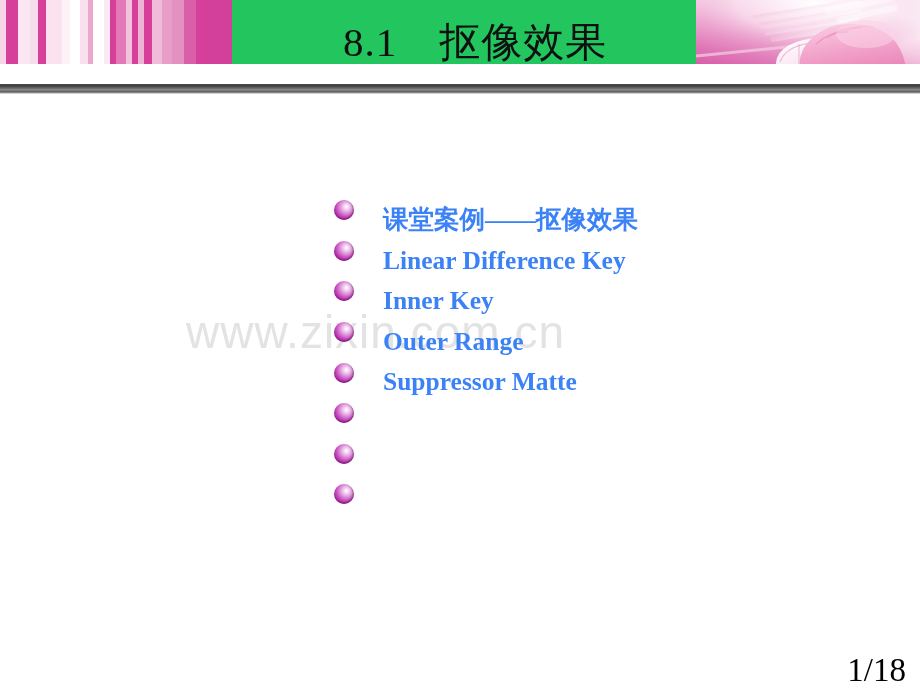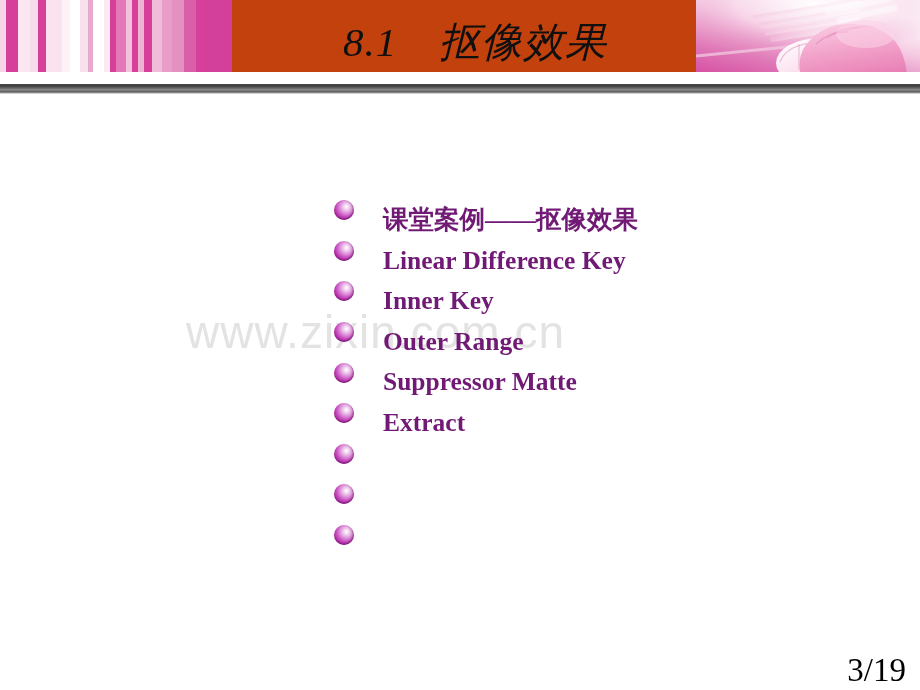--- a/index.html
+++ b/index.html
@@ -23,24 +23,23 @@
     height: 690px;
     background: #ffffff;
     overflow: hidden;
   }
 
   
   .header {
     position: absolute;
     left: 0; top: 0;
     width: 920px;
-    height: 72px;
-    background: #c2410c;
+    height: 64px;
+    background: #22c55e;
     overflow: hidden;
-    font-style: italic;
   }
 
   
   .header-stripes {
     position: absolute;
     left: 0; top: 0;
     width: 232px;
     height: 84px;
     background:
       linear-gradient(to right,
@@ -150,21 +149,21 @@
         #f7e6f5 9%,
         #e8b6e6 24%,
         #cd56c4 52%,
         #a61f9c 74%,
         #7c1573 92%,
         #5e0f58 100%);
     box-shadow: inset -1px -1px 2px rgba(60,0,55,0.45);
   }
   .bullet-label {
     margin-left: 29px;
-    color: #701a75;
+    color: #3b82f6;
     font-weight: bold;
     font-size: 25.5px;
     line-height: 1;
     white-space: nowrap;
     font-family: "Liberation Serif", "DejaVu Serif", serif;
     margin-top: 19px;
   }
   .bullet-item.cjk .bullet-label {
     font-size: 25.5px;
     font-weight: bold;
@@ -275,35 +274,31 @@
     <div class="bullet-item">
       <span class="bullet-marker"></span>
       <span class="bullet-label">Outer Range</span>
     </div>
 
     <div class="bullet-item">
       <span class="bullet-marker"></span>
       <span class="bullet-label">Suppressor Matte</span>
     </div>
 
-    <div class="bullet-item">
-      <span class="bullet-marker"></span>
-      <span class="bullet-label">Extract</span>
-    </div>
 
 
     <div class="bullet-item">
       <span class="bullet-marker"></span>
     </div>
 
     <div class="bullet-item">
       <span class="bullet-marker"></span>
     </div>
 
     <div class="bullet-item">
       <span class="bullet-marker"></span>
     </div>
 
   </div>
 
-  <div class="page-number">3/19</div>
+  <div class="page-number">1/18</div>
 
 </div>
 
 </body></html>

